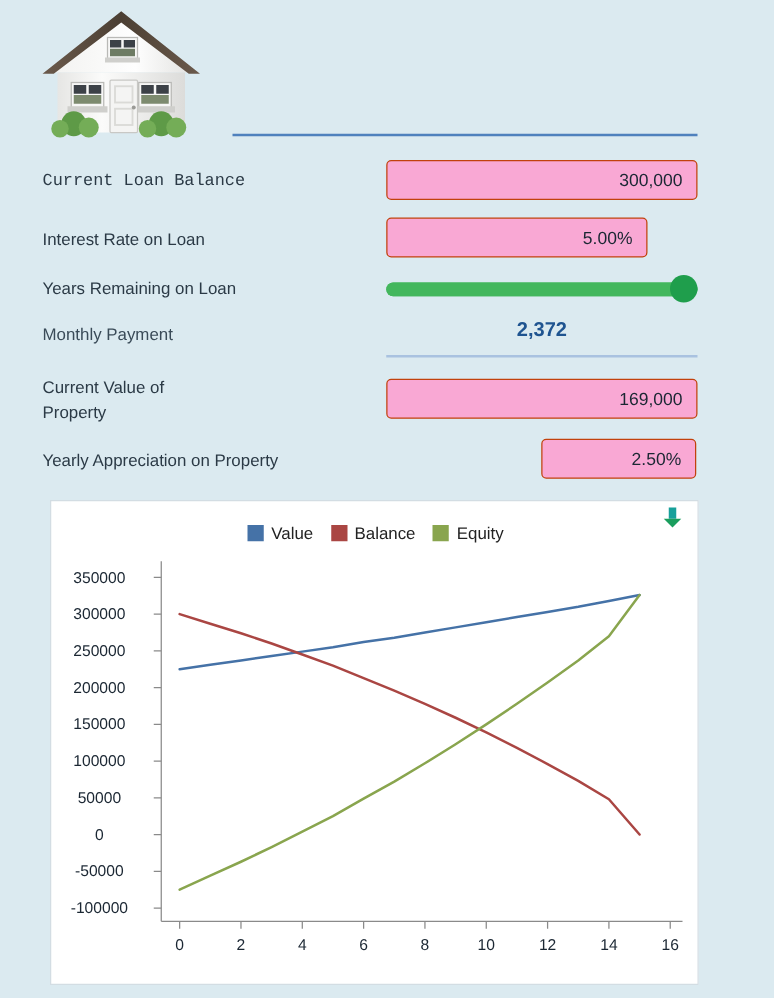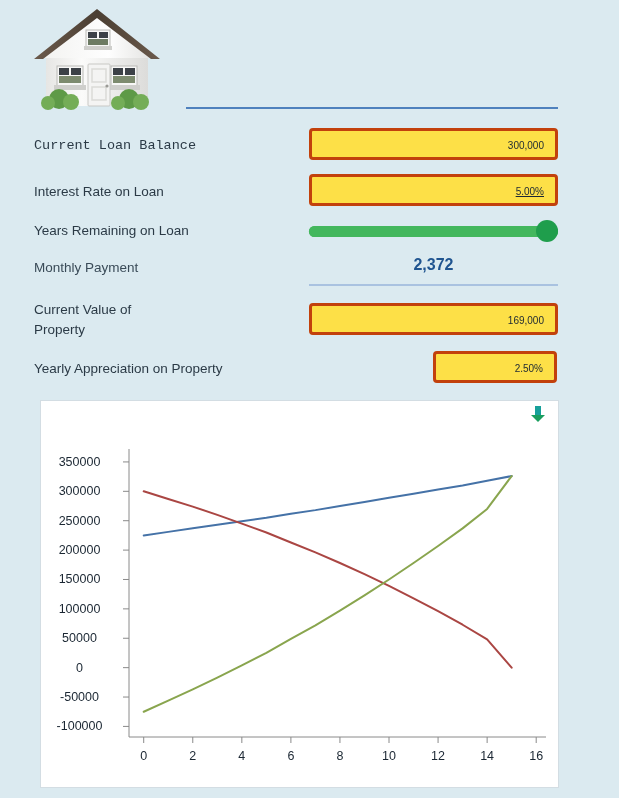--- a/index.html
+++ b/index.html
@@ -45,38 +45,38 @@
   .lbl {
     position: absolute;
     left: 34px;
     font-size: 13.5px;
     color: #2b3a46;
     line-height: 20px;
     white-space: pre-line;
   }
   .field {
     position: absolute;
-    background: #fde047;
-    border: 3px solid #c2410c;
+    background: #f9a8d4;
+    border: 1px solid #c2410c;
     border-radius: 4px;
     height: 32px;
     line-height: 30px;
     text-align: right;
     padding-right: 11px;
-    font-size: 10px;
+    font-size: 14px;
     color: #1b2733;
   }
 
   #row-balance   { top: 128px; }
   #row-balance .lbl   { top: 8px; font-family: Liberation Mono, monospace; }
   #row-balance .field { left: 309px; top: 0; width: 249px; }
 
   #row-rate      { top: 174px; }
   #row-rate .lbl      { top: 8px; }
-  #row-rate .field    { left: 309px; top: 0; width: 249px; text-decoration: underline; }
+  #row-rate .field    { left: 309px; top: 0; width: 209px; }
 
   #row-years     { top: 220px; }
   #row-years .lbl     { top: 1px; }
   #slider-wrap {
     position: absolute;
     left: 309px; top: 0;
     width: 249px; height: 22px;
   }
   #slider-track {
     position: absolute;
@@ -271,20 +271,34 @@
   <div class="field">2.50%</div>
 </div>
 
 <div id="chart-panel">
 
   <svg id="download-icon" viewBox="0 0 16 18" xmlns="http://www.w3.org/2000/svg">
     <rect x="5" y="1" width="6" height="9" fill="#17a09a"></rect>
     <polygon points="1,10 15,10 8,17" fill="#1a9e5e"></polygon>
   </svg>
 
+  <div id="legend">
+    <div class="legend-item">
+      <span class="legend-swatch" style="background:#4572a7"></span>
+      <span class="legend-label">Value</span>
+    </div>
+    <div class="legend-item">
+      <span class="legend-swatch" style="background:#aa4643"></span>
+      <span class="legend-label">Balance</span>
+    </div>
+    <div class="legend-item">
+      <span class="legend-swatch" style="background:#89a54e"></span>
+      <span class="legend-label">Equity</span>
+    </div>
+  </div>
 
   <div id="plot">
     <svg id="plot-svg" width="519" height="348" viewBox="0 0 519 348" xmlns="http://www.w3.org/2000/svg">
         <line x1="88" y1="8" x2="88" y2="296" stroke="#8a8a8a" stroke-width="1"></line>
         <line x1="88" y1="296" x2="505" y2="296" stroke="#8a8a8a" stroke-width="1"></line>
         <line x1="82" y1="285.4204081632653" x2="88" y2="285.4204081632653" stroke="#8a8a8a" stroke-width="1"></line>
         <line x1="82" y1="256.0326530612245" x2="88" y2="256.0326530612245" stroke="#8a8a8a" stroke-width="1"></line>
         <line x1="82" y1="226.64489795918368" x2="88" y2="226.64489795918368" stroke="#8a8a8a" stroke-width="1"></line>
         <line x1="82" y1="197.25714285714287" x2="88" y2="197.25714285714287" stroke="#8a8a8a" stroke-width="1"></line>
         <line x1="82" y1="167.86938775510203" x2="88" y2="167.86938775510203" stroke="#8a8a8a" stroke-width="1"></line>

